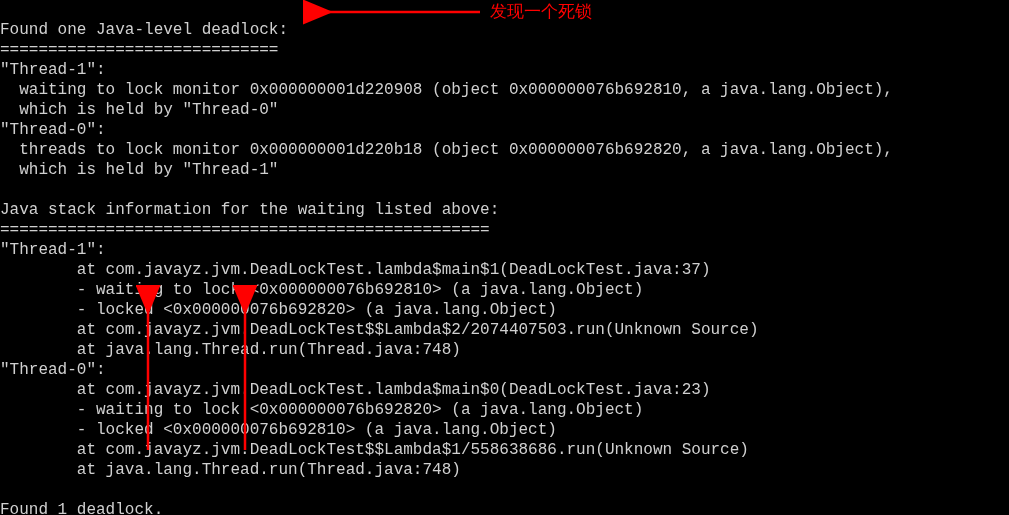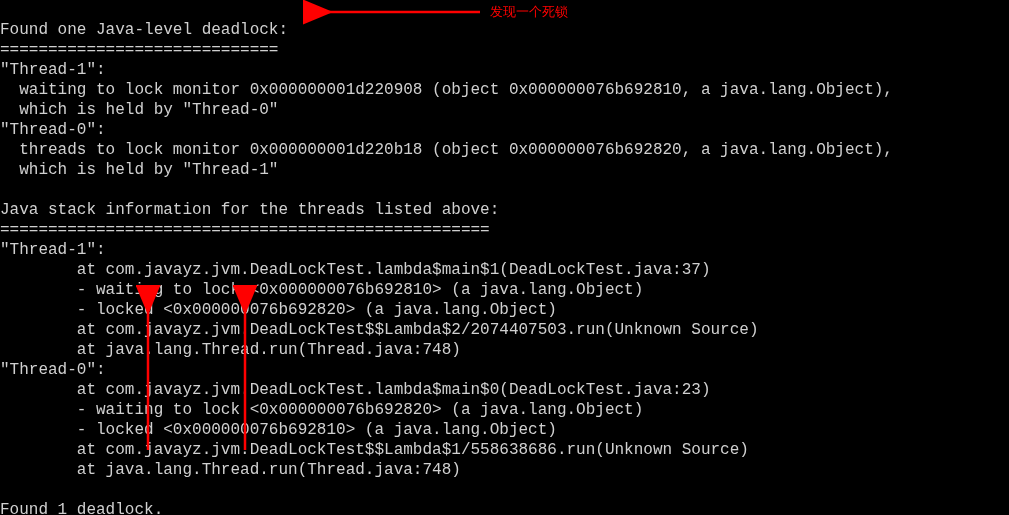--- a/index.html
+++ b/index.html
@@ -21,21 +21,21 @@
   .terminal {
     position: absolute;
     top: 0;
     left: 0;
     padding: 0;
   }
   .annotation-label {
     position: absolute;
     color: #ff0000;
     font-family: "Microsoft YaHei", "SimSun", sans-serif;
-    font-size: 13px;
+    font-size: 17px;
     white-space: nowrap;
   }
   svg.overlay {
     position: absolute;
     top: 0;
     left: 0;
     pointer-events: none;
   }
 </style>
 </head>
@@ -46,21 +46,21 @@
 <div class="terminal">
 <span>Found one Java-level deadlock:</span>
 <span>=============================</span>
 <span>"Thread-1":</span>
 <span>  waiting to lock monitor 0x000000001d220908 (object 0x000000076b692810, a java.lang.Object),</span>
 <span>  which is held by "Thread-0"</span>
 <span>"Thread-0":</span>
 <span>  threads to lock monitor 0x000000001d220b18 (object 0x000000076b692820, a java.lang.Object),</span>
 <span>  which is held by "Thread-1"</span>
 <span></span>
-<span>Java stack information for the threads listed above:</span>
+<span>Java stack information for the waiting listed above:</span>
 <span>===================================================</span>
 <span>"Thread-1":</span>
 <span>        at com.javayz.jvm.DeadLockTest.lambda$main$1(DeadLockTest.java:37)</span>
 <span>        - waiting to lock &lt;0x000000076b692810&gt; (a java.lang.Object)</span>
 <span>        - locked &lt;0x000000076b692820&gt; (a java.lang.Object)</span>
 <span>        at com.javayz.jvm.DeadLockTest$$Lambda$2/2074407503.run(Unknown Source)</span>
 <span>        at java.lang.Thread.run(Thread.java:748)</span>
 <span>"Thread-0":</span>
 <span>        at com.javayz.jvm.DeadLockTest.lambda$main$0(DeadLockTest.java:23)</span>
 <span>        - waiting to lock &lt;0x000000076b692820&gt; (a java.lang.Object)</span>

